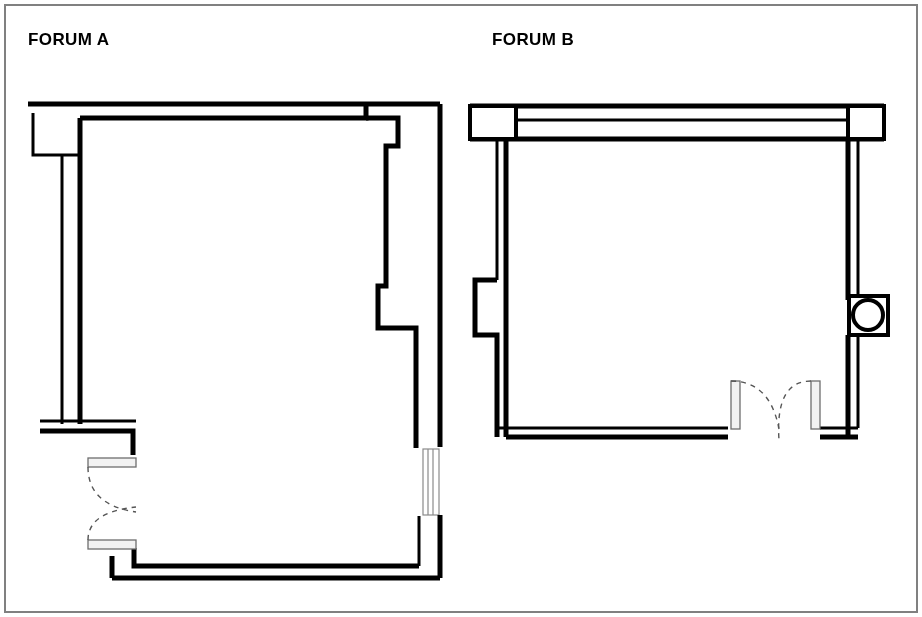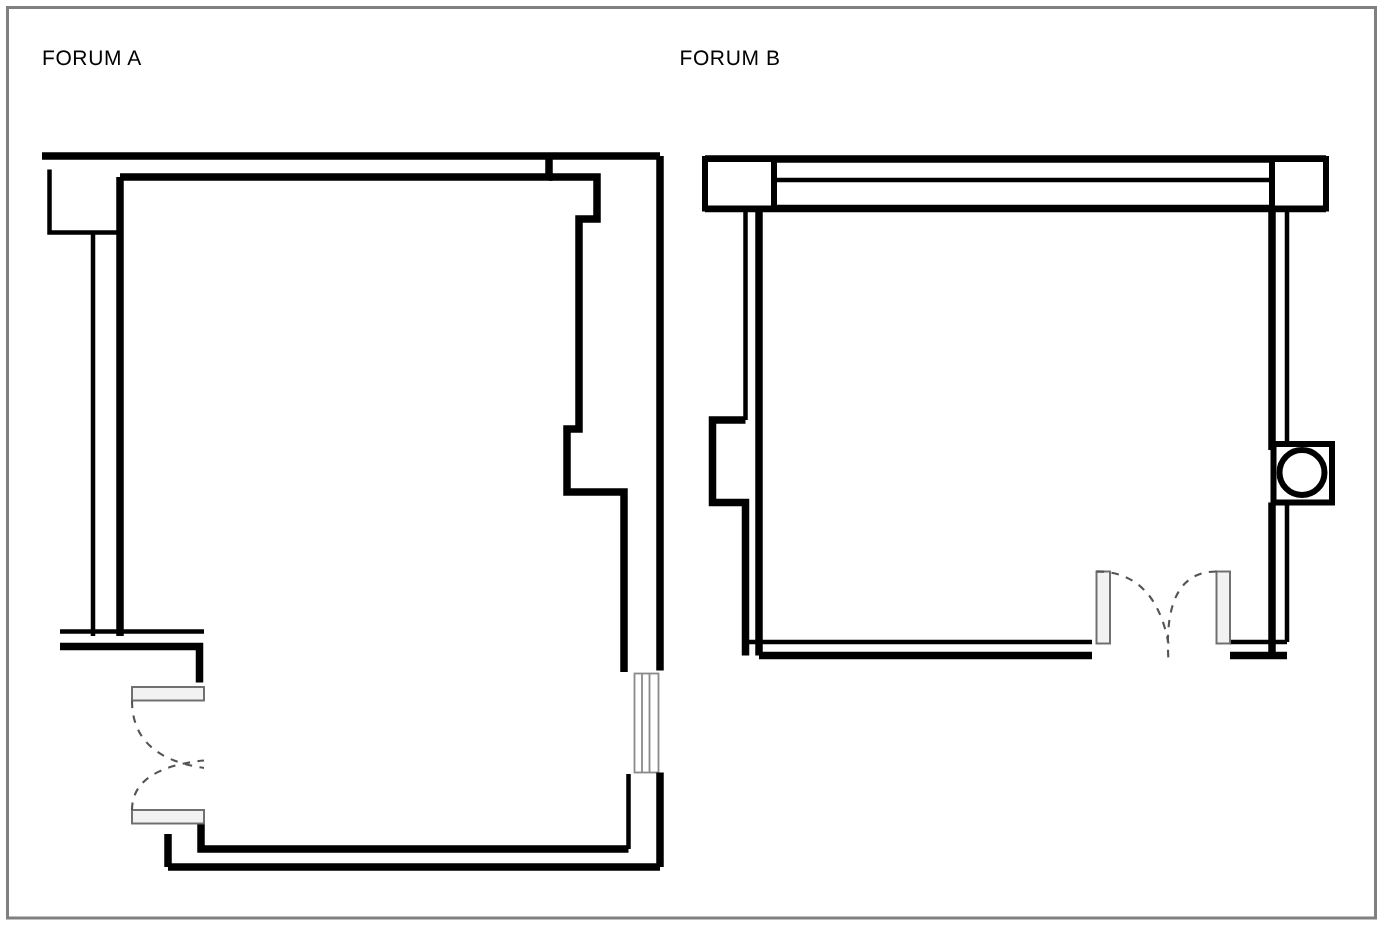--- a/index.html
+++ b/index.html
@@ -25,28 +25,28 @@
     top: 4px;
     width: 914px;
     height: 609px;
     box-sizing: border-box;
     border: 2px solid #808080;
     pointer-events: none;
   }
   .plan-label {
     position: absolute;
     font-family: "Liberation Sans", sans-serif;
-    font-weight: normal;
-    font-size: 14px;
+    font-weight: bold;
+    font-size: 17px;
     letter-spacing: 0.4px;
     color: #000000;
     white-space: nowrap;
   }
   #label-forum-a { left: 28px; top: 30px; }
-  #label-forum-b { left: 453px; top: 30px; }
+  #label-forum-b { left: 492px; top: 30px; }
   .plan-svg {
     position: absolute;
     left: 0;
     top: 0;
   }
   svg { display: block; }
   .wall {
     fill: none;
     stroke: #000000;
     stroke-width: 5;

